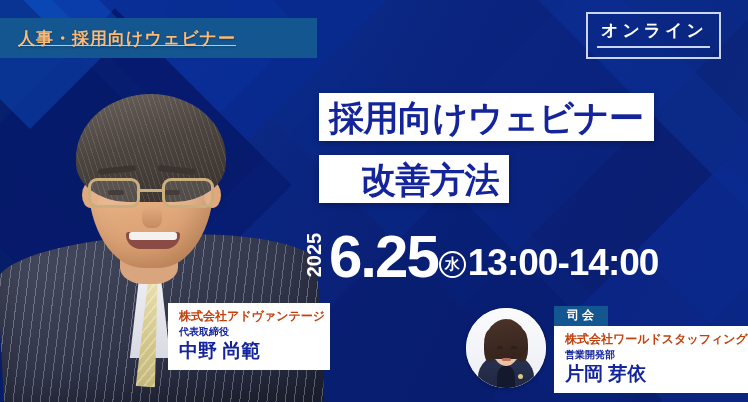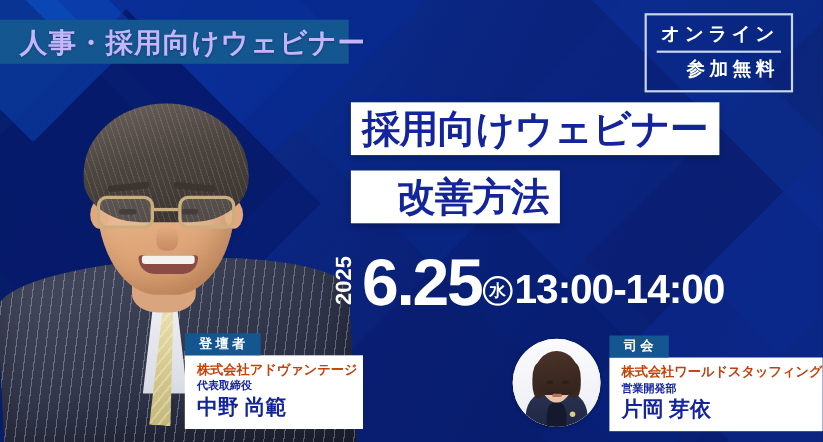--- a/index.html
+++ b/index.html
@@ -45,23 +45,24 @@
   
   .header-ribbon{
     position:absolute; left:0; top:18px; height:40px;
     width:317px;
     background:#14568f;
     display:flex; align-items:center;
     padding-left:18px;
     z-index:6;
   }
   .header-ribbon .txt{
-    color:#c4b5fd; font-size:25px; font-weight:bold;
+    color:#fdba74; font-size:17px; font-weight:bold;
     letter-spacing:1px; white-space:nowrap;
     text-shadow:0 1px 2px rgba(0,0,0,.25);
+    text-decoration:underline;
   }
 
   
   .free-badge{
     position:absolute; right:27px; top:12px;
     border:2px solid #c9d6ee;
     padding:5px 9px 6px 9px;
     z-index:7;
     background:rgba(8,26,100,.15);
   }
@@ -313,41 +314,39 @@
     <div class="sp-mouth"></div>
   </div>
 
   <div class="header-ribbon">
     <span class="txt">人事・採用向けウェビナー</span>
   </div>
 
   <div class="free-badge">
     <div class="line">オンライン</div>
     <div class="divider"></div>
-    <div class="line">参加無料</div>
   </div>
 
   <div class="title-box title-1">
     <span class="t">採用向けウェビナー</span>
   </div>
   <div class="title-box title-2">
     <span class="t">改善方法</span>
   </div>
 
   <div class="date-row">
     <div class="yr-wrap">
       <span class="yr">2025</span>
     </div>
     <span class="bigdate">6.25</span>
     <span class="dow">水</span>
     <span class="time">13:00-14:00</span>
   </div>
 
   <div class="speaker-info">
-    <div class="tab">登壇者</div>
     <div class="card">
       <div class="org">株式会社アドヴァンテージ</div>
       <div class="dept">代表取締役</div>
       <div class="name">中野 尚範</div>
     </div>
   </div>
 
   <div class="mc-block">
     <div class="mc-avatar">
       <div class="av-bg"></div>

